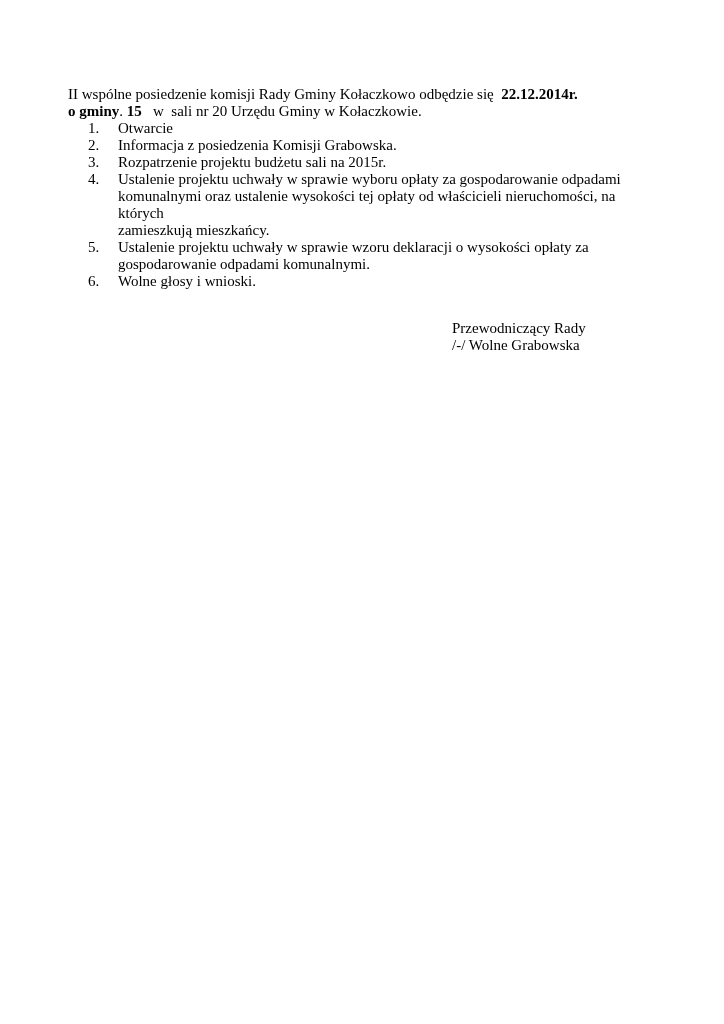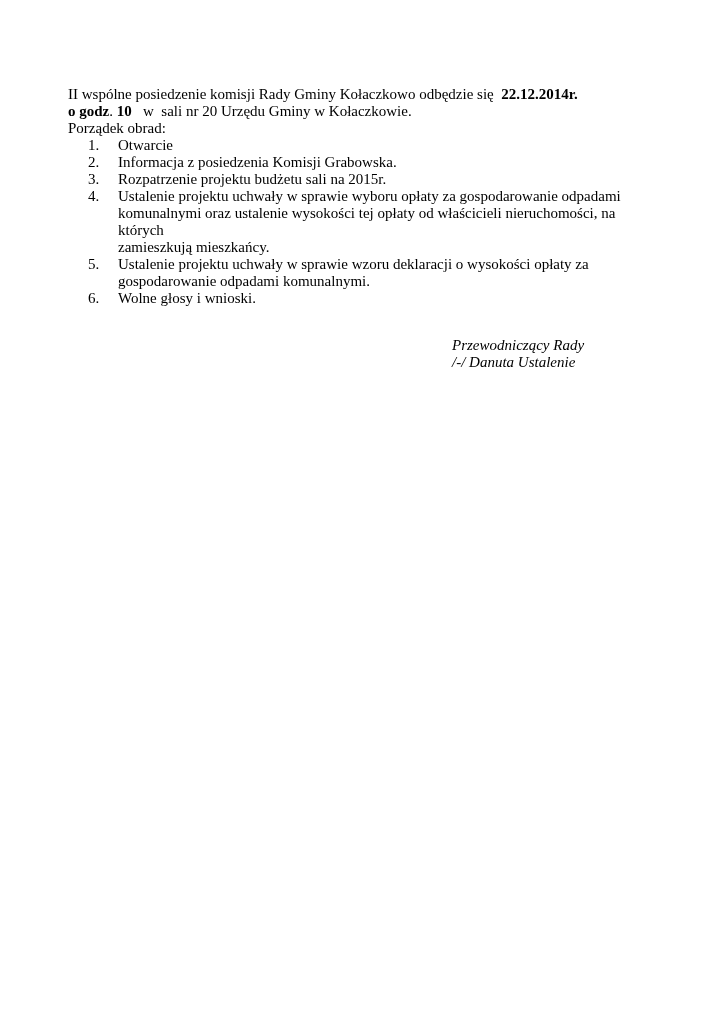--- a/index.html
+++ b/index.html
@@ -44,34 +44,32 @@
   .agenda-text {
     flex: 1 1 auto;
     white-space: pre-line;
   }
   .signature-block {
     margin-left: 384px;
     margin-top: 30px;
   }
   .signature-block div {
     white-space: pre-wrap;
-    font-style: italic;
   }
 </style>
 </head>
 <body>
 
 <div class="page">
   <div class="content">
 
     <p class="doc-line"><span>II wspólne posiedzenie komisji Rady Gminy Kołaczkowo odbędzie się </span><span class="b"> 22.12.2014r.</span></p>
 
-    <p class="doc-line"><span class="b">o godz</span><span>. </span><span class="b">10</span><span>   w  sali nr 20 Urzędu Gminy w Kołaczkowie.</span></p>
+    <p class="doc-line"><span class="b">o gminy</span><span>. </span><span class="b">15</span><span>   w  sali nr 20 Urzędu Gminy w Kołaczkowie.</span></p>
 
-    <p class="doc-line">Porządek obrad:</p>
 
     <div class="agenda-list">
       <div class="agenda-item">
         <span class="agenda-num">1.</span>
         <span class="agenda-text">Otwarcie</span>
       </div>
       <div class="agenda-item">
         <span class="agenda-num">2.</span>
         <span class="agenda-text">Informacja z posiedzenia Komisji Grabowska.</span>
       </div>
@@ -91,17 +89,17 @@
 gospodarowanie odpadami komunalnymi.</span>
       </div>
       <div class="agenda-item">
         <span class="agenda-num">6.</span>
         <span class="agenda-text">Wolne głosy i wnioski.</span>
       </div>
     </div>
 
     <div class="signature-block">
       <div>Przewodniczący Rady</div>
-      <div>/-/ Danuta Ustalenie</div>
+      <div>/-/ Wolne Grabowska</div>
     </div>
 
   </div>
 </div>
 
 </body></html>

